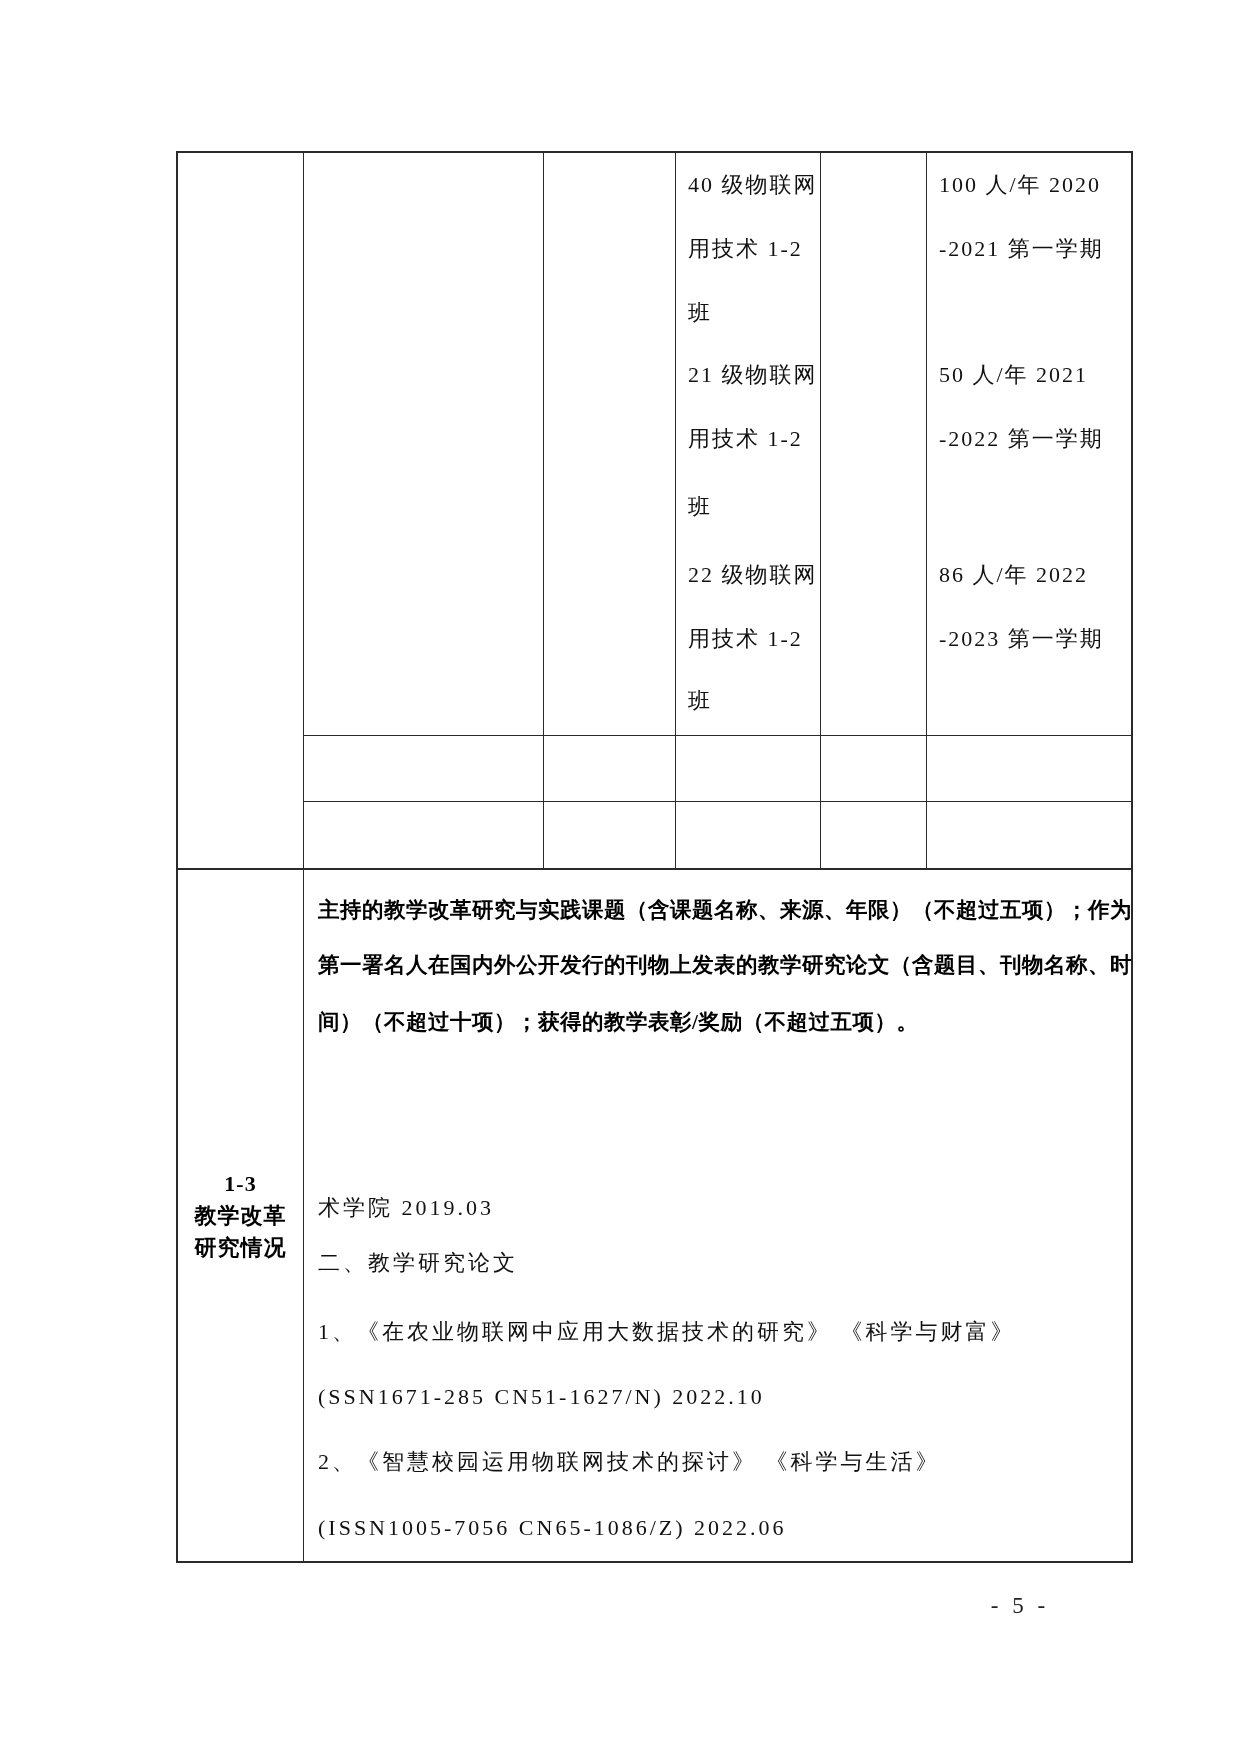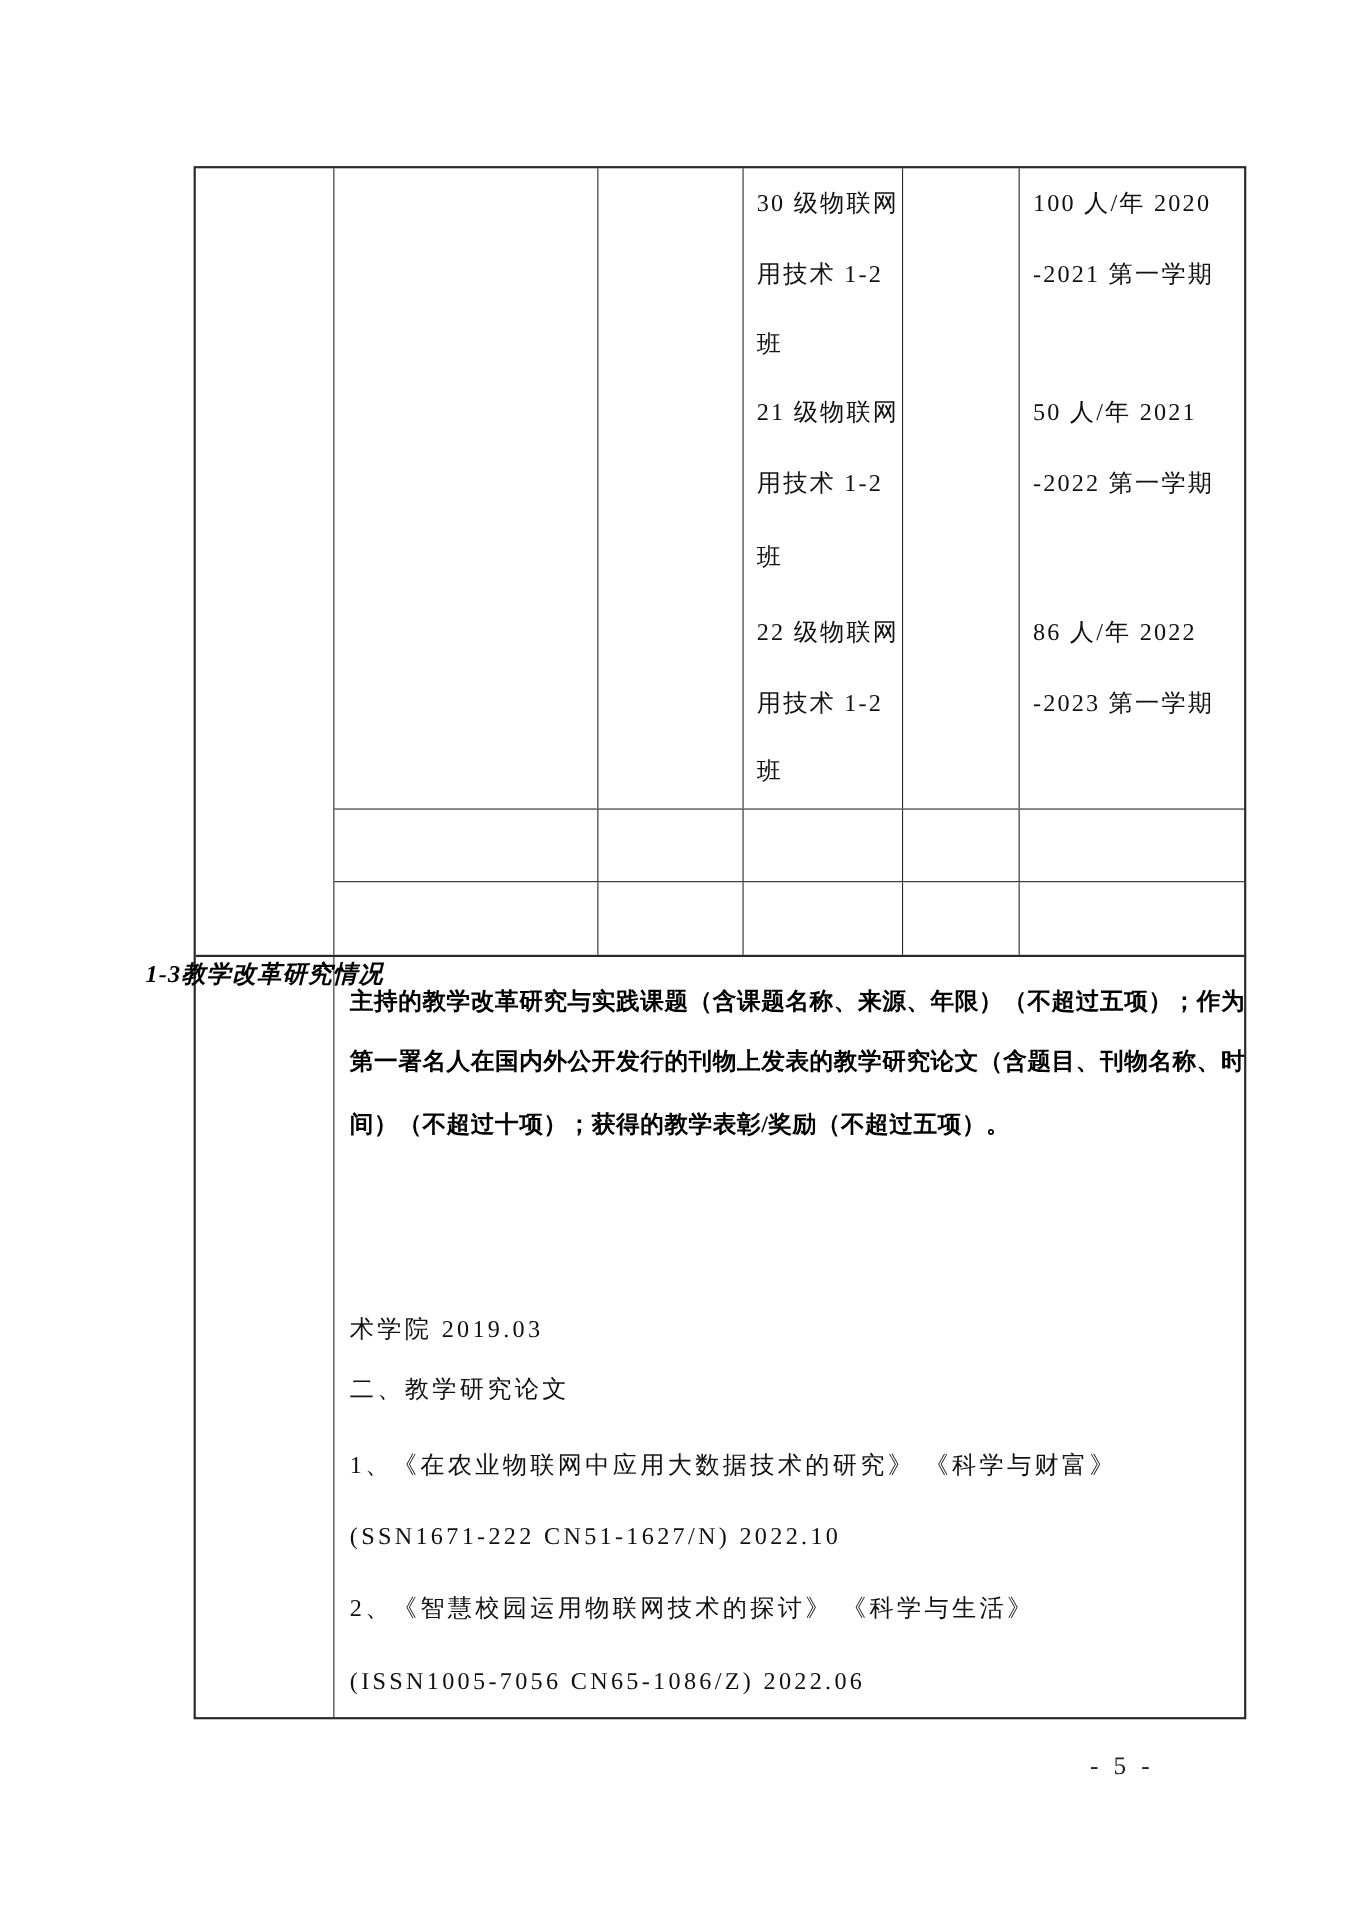--- a/index.html
+++ b/index.html
@@ -39,21 +39,21 @@
   .c4 .cl0{top:18px}.c4 .cl1{top:82px}.c4 .cl2{top:146px}
   .c4 .cl3{top:208px}.c4 .cl4{top:272px}.c4 .cl5{top:340px}
   .c4 .cl6{top:408px}.c4 .cl7{top:472px}.c4 .cl8{top:534px}
   
   .c6 .el0{top:18px}.c6 .el1{top:82px}.c6 .el2{top:208px}
   .c6 .el3{top:272px}.c6 .el4{top:408px}.c6 .el5{top:472px}
   
   .sec-bottom{flex:1;display:flex;}
   .bcol1{
     width:125px;border-right:1px solid #2a2a2a;
-    display:flex;flex-direction:row;justify-content:center;font-style:italic;
+    display:flex;flex-direction:column;justify-content:center;align-items:center;
   }
   .bcol1 .label-line{
     font-weight:bold;font-size:22px;line-height:32px;
     letter-spacing:1px;color:#000;text-align:center;white-space:nowrap;
   }
   .bmain{flex:1;position:relative;}
   .body-line{
     position:absolute;left:14px;right:6px;
     font-size:22px;line-height:28px;white-space:nowrap;
     letter-spacing:3px;color:#111;
@@ -78,21 +78,21 @@
   <div class="doc-table">
 
     <div class="sec-top">
       <div class="tcol1"></div>
       <div class="tmain">
 
         <div class="trow trow1">
           <div class="c2"></div>
           <div class="c3"></div>
           <div class="c4">
-            <div class="cell-line cl0">30 级物联网</div>
+            <div class="cell-line cl0">40 级物联网</div>
             <div class="cell-line cl1">用技术 1-2</div>
             <div class="cell-line cl2">班</div>
             <div class="cell-line cl3">21 级物联网</div>
             <div class="cell-line cl4">用技术 1-2</div>
             <div class="cell-line cl5">班</div>
             <div class="cell-line cl6">22 级物联网</div>
             <div class="cell-line cl7">用技术 1-2</div>
             <div class="cell-line cl8">班</div>
           </div>
           <div class="c5"></div>
@@ -131,21 +131,21 @@
         <div class="label-line">教学改革</div>
         <div class="label-line">研究情况</div>
       </div>
       <div class="bmain">
         <div class="body-line bold bl1">第一署名人在国内外公开发行的刊物上发表的教学研究论文（含题目、刊物名称、时</div>
         <div class="body-line bold bl0">主持的教学改革研究与实践课题（含课题名称、来源、年限）（不超过五项）；作为</div>
         <div class="body-line bold bl2">间）（不超过十项）；获得的教学表彰/奖励（不超过五项）。</div>
         <div class="body-line bl5">术学院    2019.03</div>
         <div class="body-line bl6">二、教学研究论文</div>
         <div class="body-line bl7">1、《在农业物联网中应用大数据技术的研究》  《科学与财富》</div>
-        <div class="body-line bl8">(SSN1671-222 CN51-1627/N)    2022.10</div>
+        <div class="body-line bl8">(SSN1671-285 CN51-1627/N)    2022.10</div>
         <div class="body-line bl9">2、《智慧校园运用物联网技术的探讨》   《科学与生活》</div>
         <div class="body-line bl10">(ISSN1005-7056 CN65-1086/Z)   2022.06</div>
       </div>
     </div>
 
   </div>
 
   <div class="page-number">- 5 -</div>
 
 </div>

